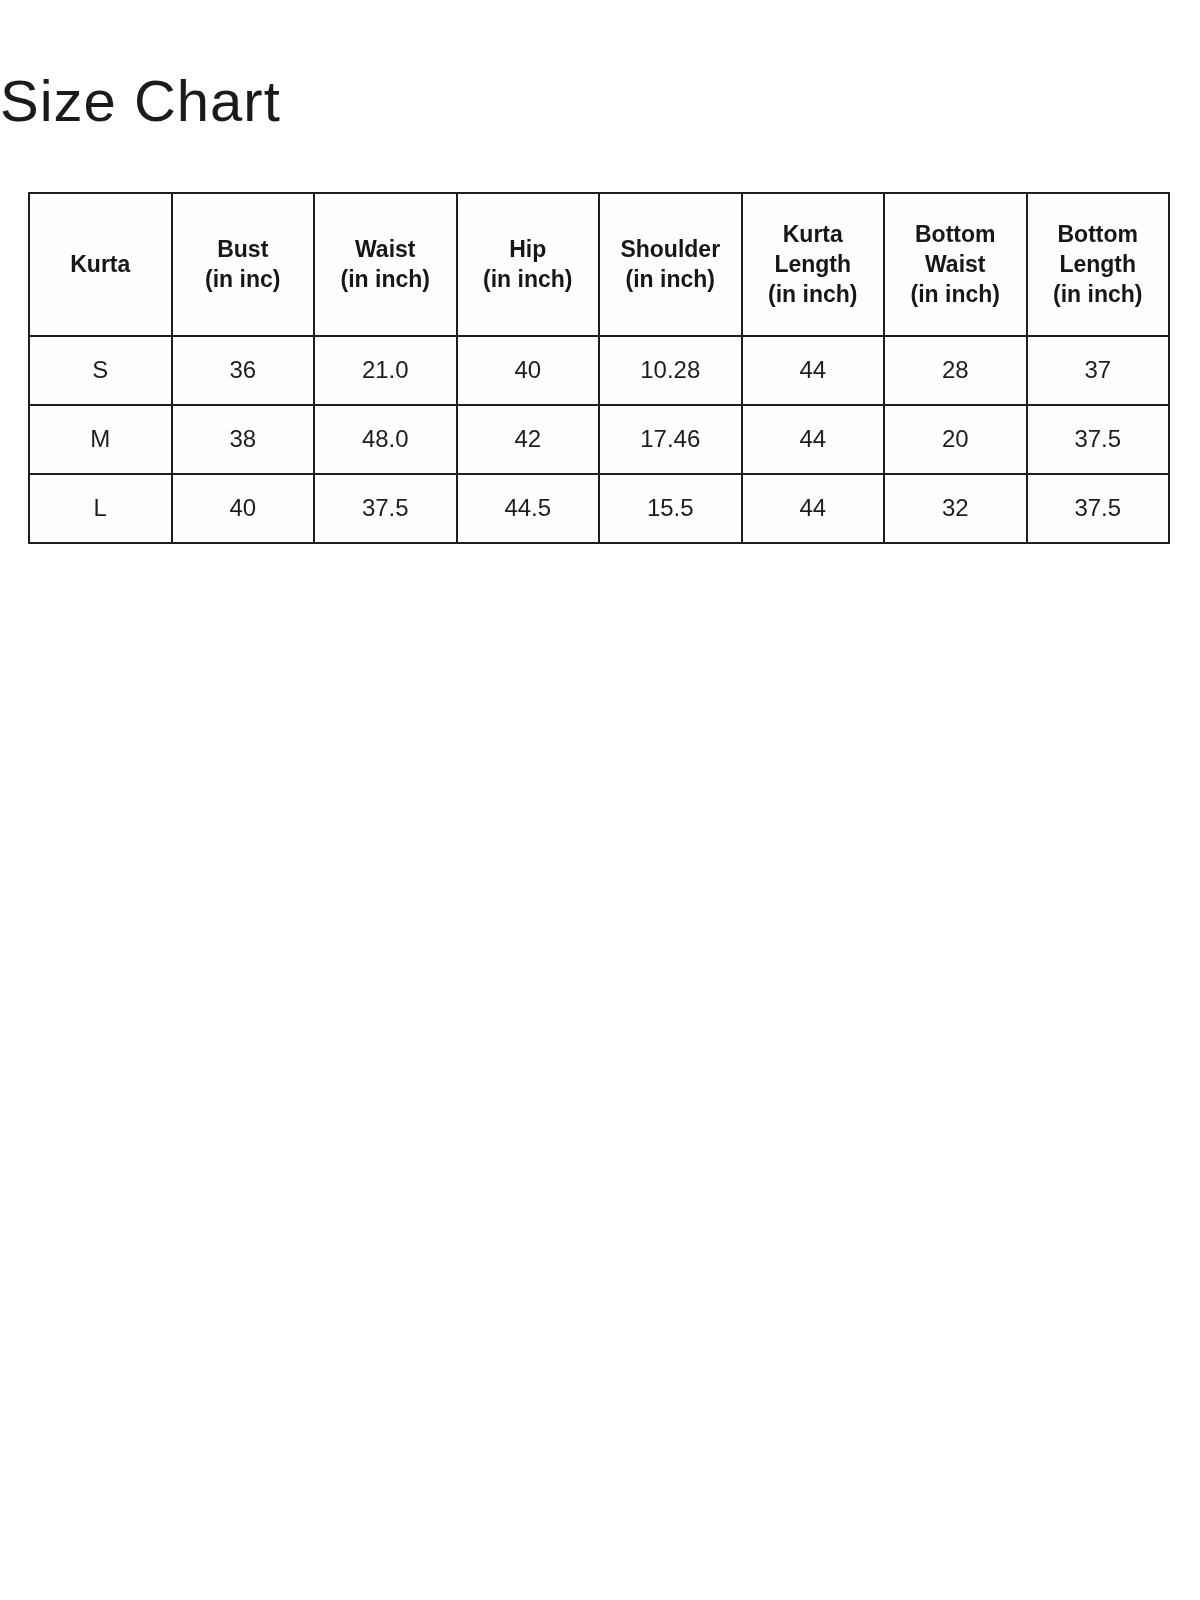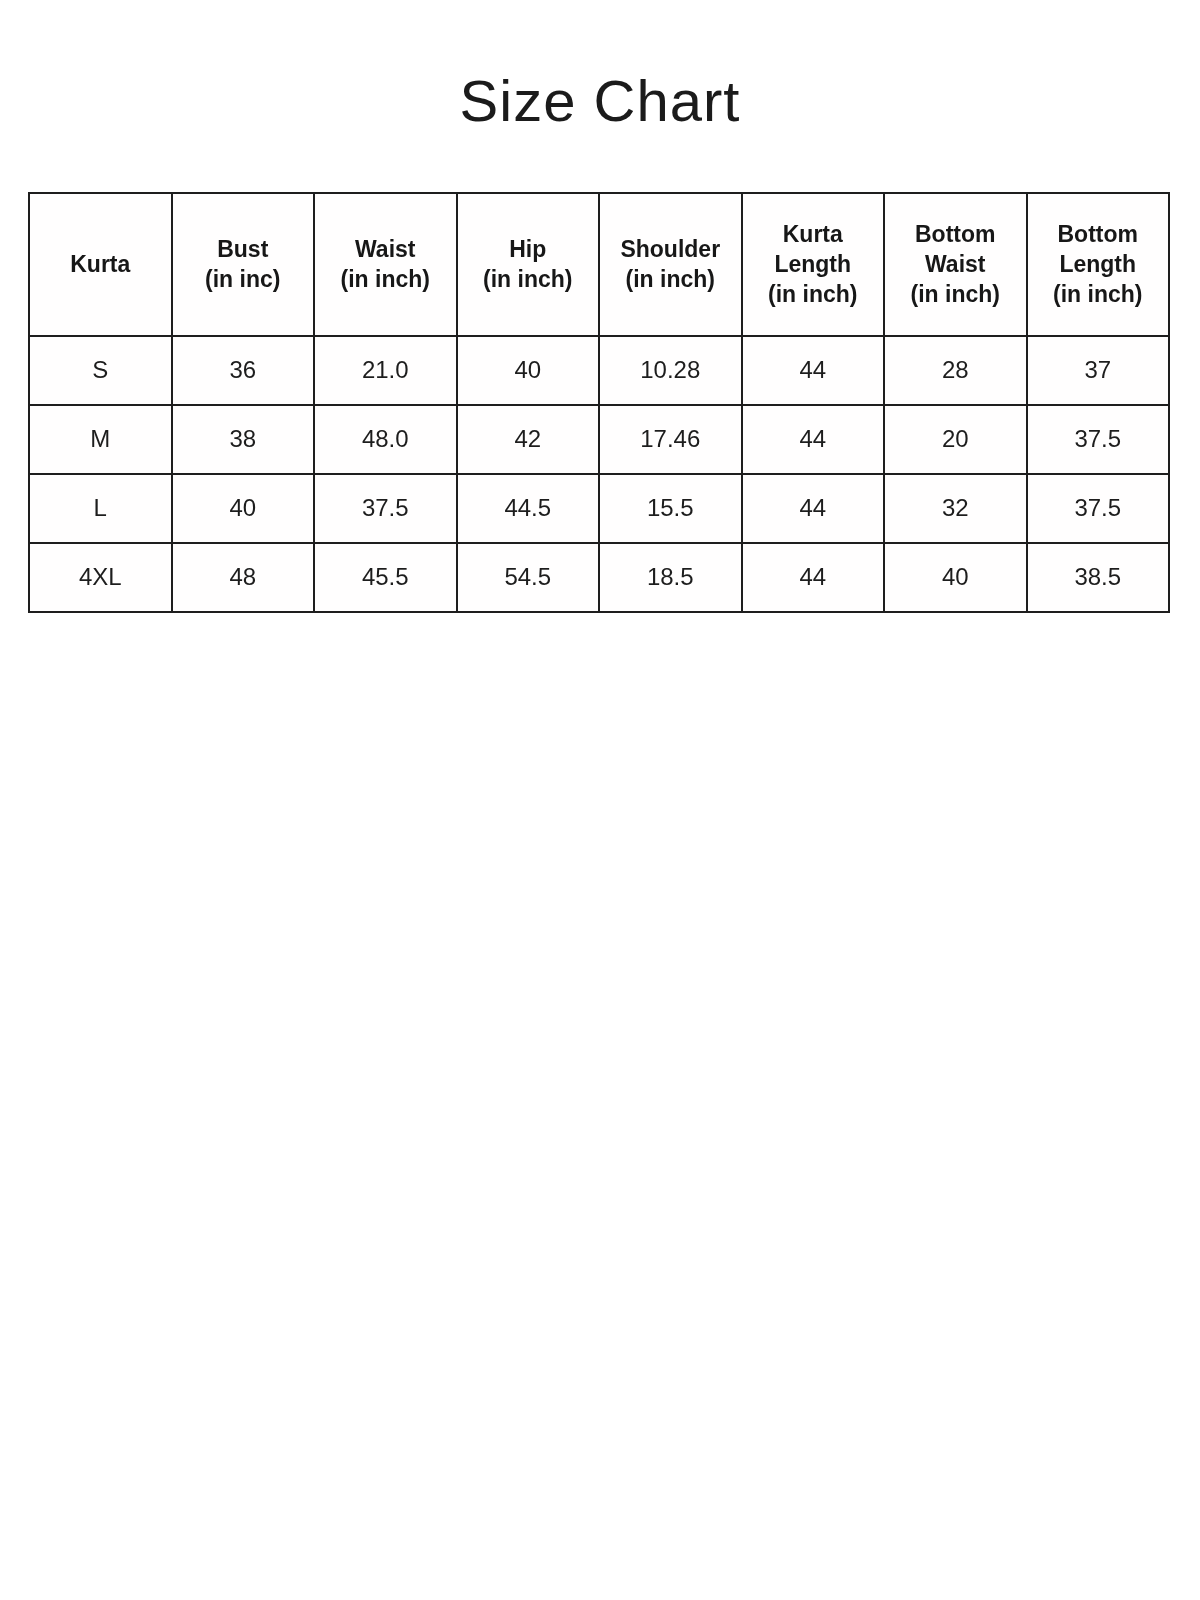--- a/index.html
+++ b/index.html
@@ -9,21 +9,21 @@
   body {
     width: 1200px;
     height: 1600px;
     background: #ffffff;
     font-family: "Liberation Sans", sans-serif;
     color: #1c1c1c;
     overflow: hidden;
   }
   .page-title {
     margin: 66px 0 0 0;
-    text-align: center;
+    text-align: left;
     font-size: 58px;
     font-weight: 500;
     letter-spacing: 1px;
     line-height: 1.2;
     color: #1b1b1b;
     font-family: "Liberation Sans", "DejaVu Sans", sans-serif;
   }
   table.size-chart {
     border-collapse: collapse;
     table-layout: fixed;
@@ -107,24 +107,14 @@
       <tr>
         <td>L</td>
         <td>40</td>
         <td>37.5</td>
         <td>44.5</td>
         <td>15.5</td>
         <td>44</td>
         <td>32</td>
         <td>37.5</td>
       </tr>
-      <tr>
-        <td>4XL</td>
-        <td>48</td>
-        <td>45.5</td>
-        <td>54.5</td>
-        <td>18.5</td>
-        <td>44</td>
-        <td>40</td>
-        <td>38.5</td>
-      </tr>
     </tbody>
 </table>
 
 </body></html>

